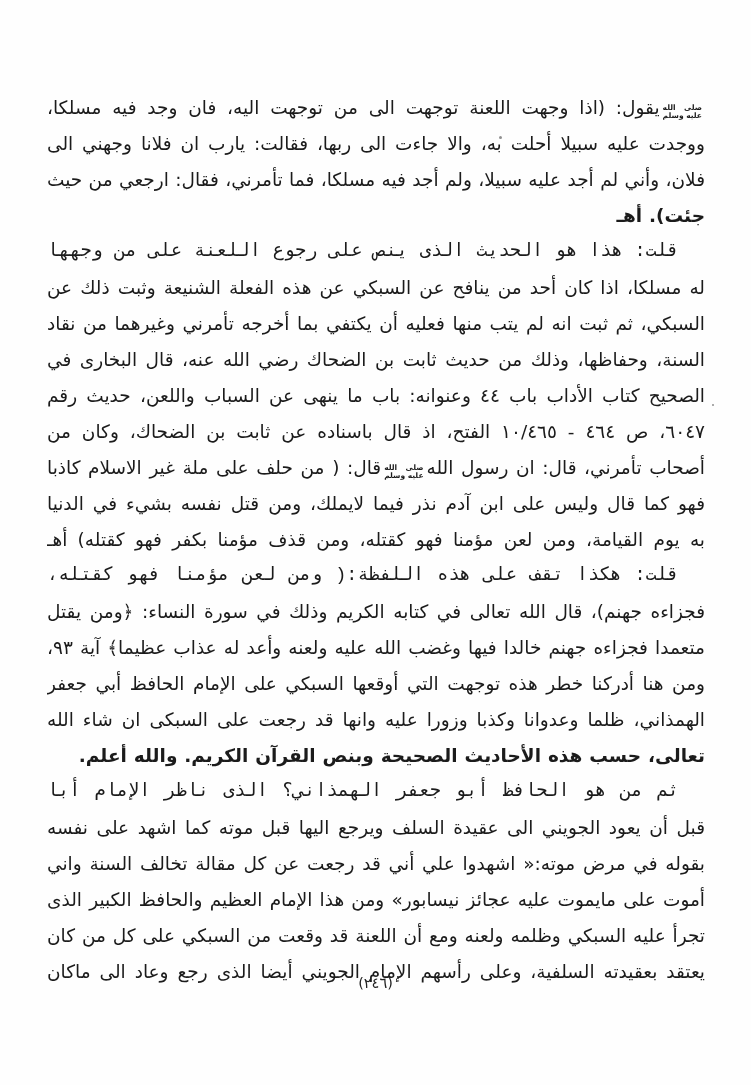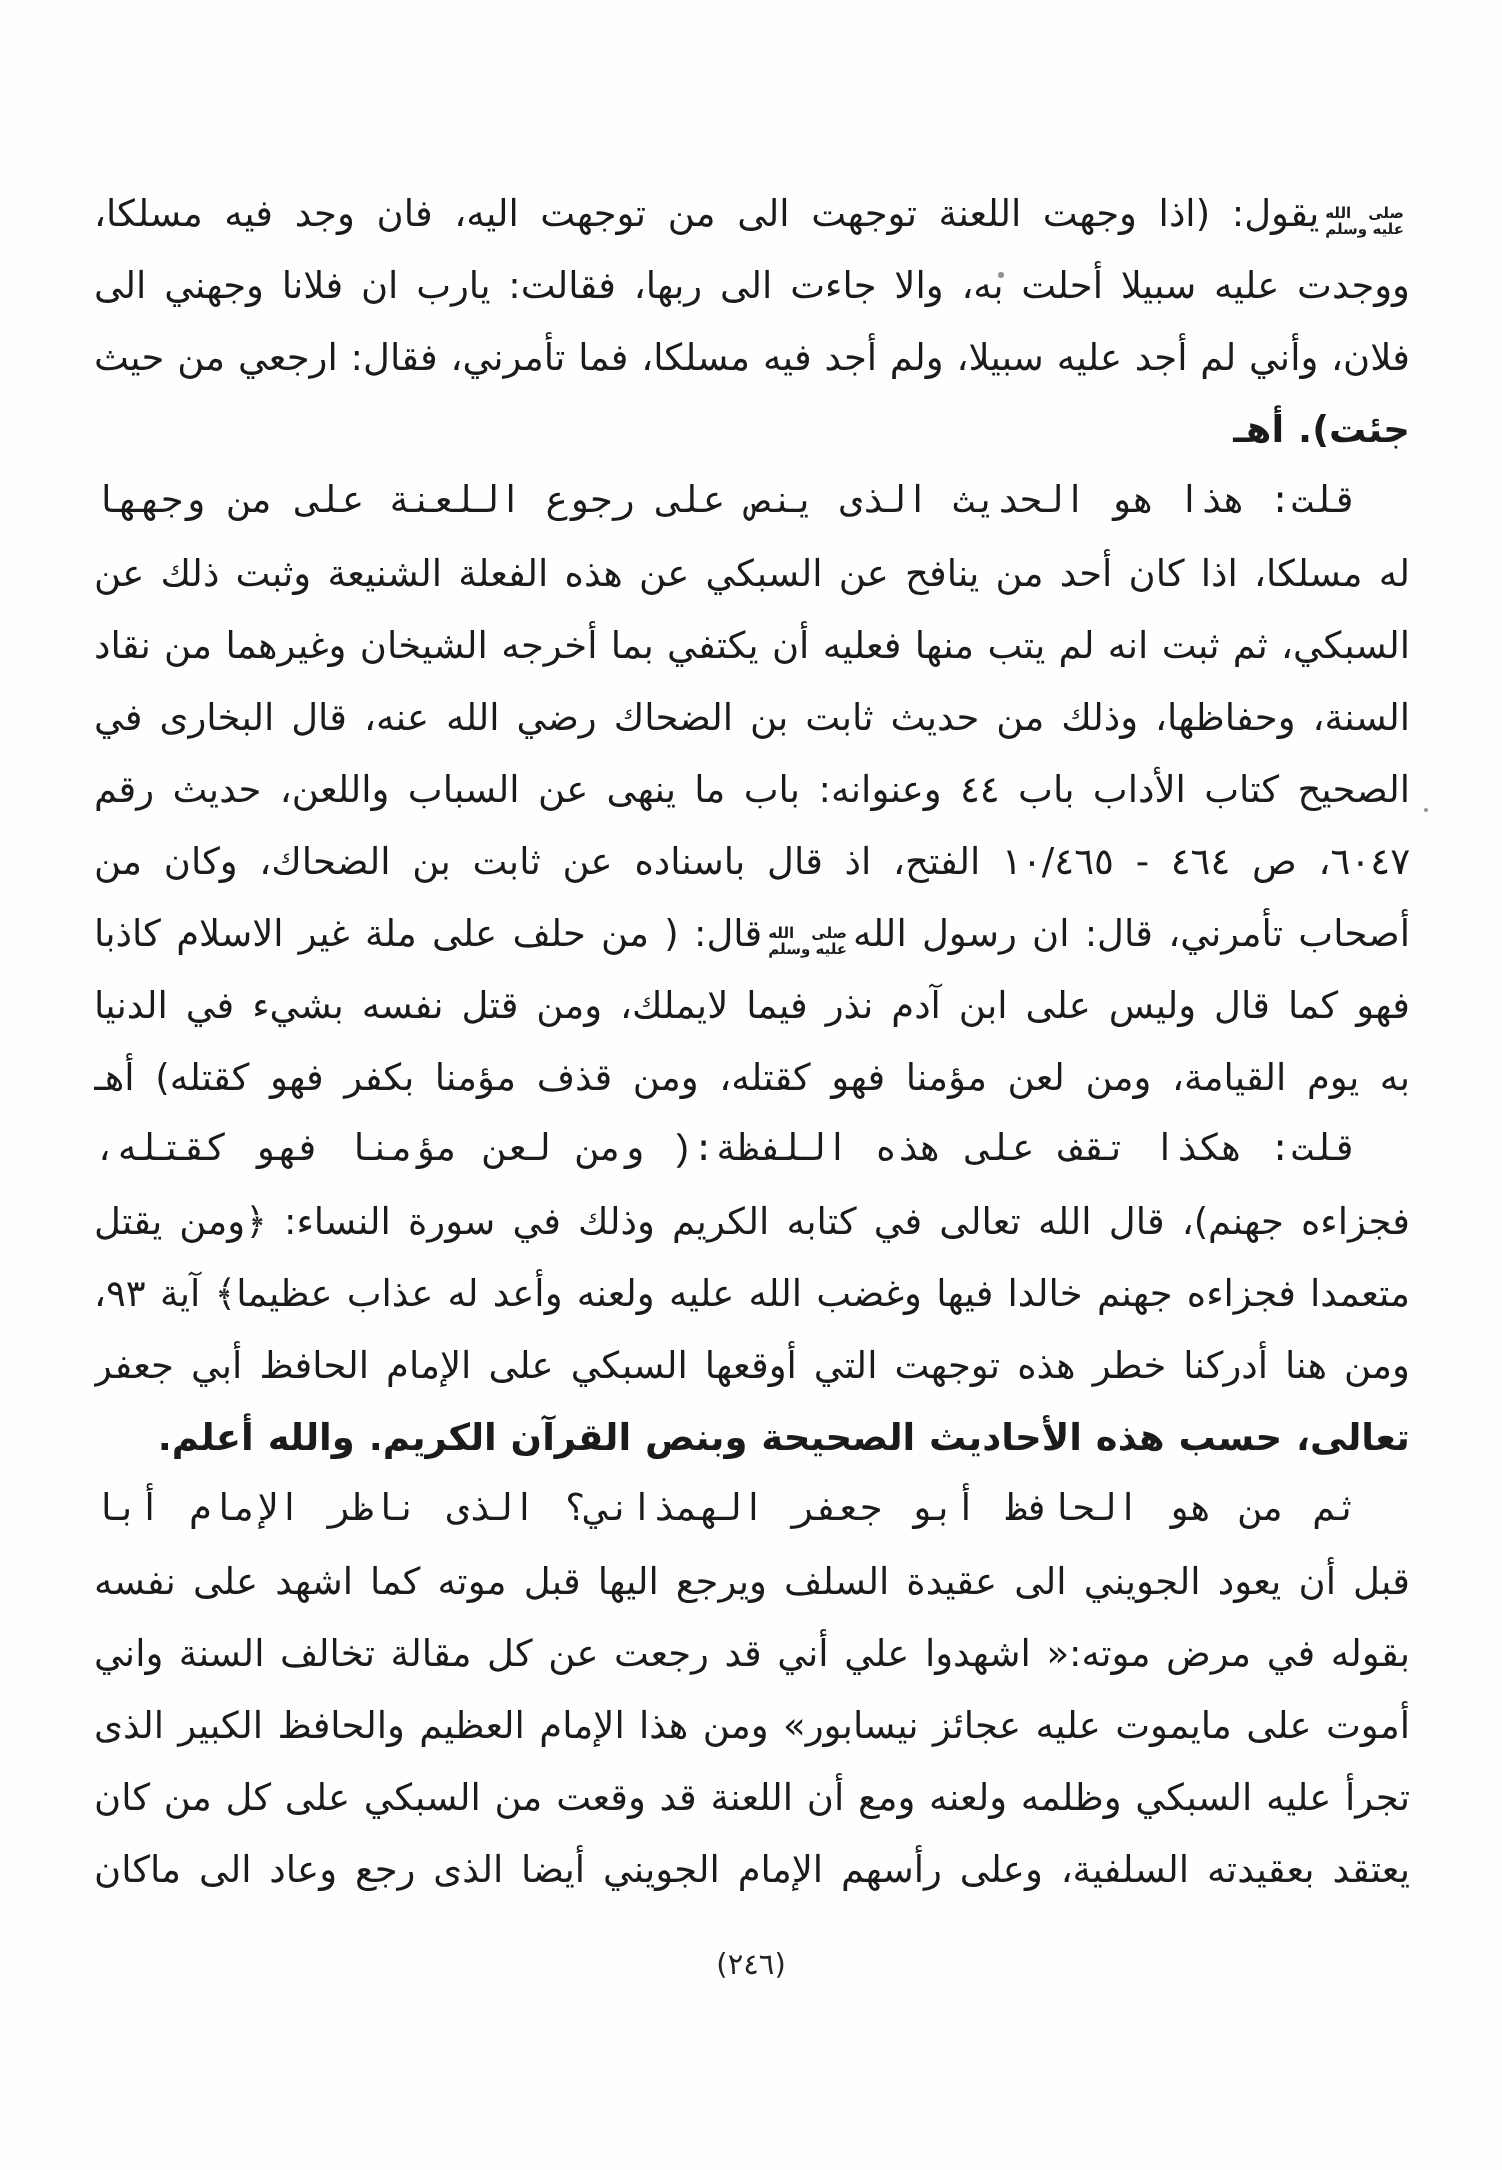--- a/index.html
+++ b/index.html
@@ -72,36 +72,37 @@
         <span class="saw"><span>صلى الله</span><span>عليه وسلم</span></span><span>يقول: (اذا وجهت اللعنة توجهت الى من توجهت اليه، فان وجد فيه مسلكا،</span>
       </div>
       <div class="line">ووجدت عليه سبيلا أحلت به، والا جاءت الى ربها، فقالت: يارب ان فلانا وجهني الى</div>
       <div class="line">فلان، وأني لم أجد عليه سبيلا، ولم أجد فيه مسلكا، فما تأمرني، فقال: ارجعي من حيث</div>
       <div class="line last">جئت). أهـ</div>
     </div>
 
     <div class="para">
       <div class="line indent">قلت: هذا هو الحديث الذى ينص على رجوع اللعنة على من وجهها اذا لم تجد</div>
       <div class="line">له مسلكا، اذا كان أحد من ينافح عن السبكي عن هذه الفعلة الشنيعة وثبت ذلك عن</div>
-      <div class="line">السبكي، ثم ثبت انه لم يتب منها فعليه أن يكتفي بما أخرجه الشيخان وغيرهما من نقاد</div>
+      <div class="line">السبكي، ثم ثبت انه لم يتب منها فعليه أن يكتفي بما أخرجه تأمرني وغيرهما من نقاد</div>
       <div class="line">السنة، وحفاظها، وذلك من حديث ثابت بن الضحاك رضي الله عنه، قال البخارى في</div>
       <div class="line">الصحيح كتاب الأداب باب ٤٤ وعنوانه: باب ما ينهى عن السباب واللعن، حديث رقم</div>
       <div class="line">٦٠٤٧، ص ٤٦٤ - ١٠/٤٦٥ الفتح، اذ قال باسناده عن ثابت بن الضحاك، وكان من</div>
       <div class="line">
         <span>أصحاب تأمرني، قال: ان رسول الله</span><span class="saw"><span>صلى الله</span><span>عليه وسلم</span></span><span>قال: ( من حلف على ملة غير الاسلام كاذبا</span>
       </div>
       <div class="line">فهو كما قال وليس على ابن آدم نذر فيما لايملك، ومن قتل نفسه بشيء في الدنيا عذب</div>
       <div class="line">به يوم القيامة، ومن لعن مؤمنا فهو كقتله، ومن قذف مؤمنا بكفر فهو كقتله) أهـ</div>
     </div>
 
     <div class="para">
       <div class="line indent">قلت: هكذا تقف على هذه اللفظة:( ومن لعن مؤمنا فهو كقتله، ومن قتل مؤمنا</div>
       <div class="line">فجزاءه جهنم)، قال الله تعالى في كتابه الكريم وذلك في سورة النساء: ﴿ومن يقتل مؤمنا</div>
       <div class="line">متعمدا فجزاءه جهنم خالدا فيها وغضب الله عليه ولعنه وأعد له عذاب عظيما﴾ آية ٩٣،</div>
       <div class="line">ومن هنا أدركنا خطر هذه توجهت التي أوقعها السبكي على الإمام الحافظ أبي جعفر</div>
+      <div class="line">الهمذاني، ظلما وعدوانا وكذبا وزورا عليه وانها قد رجعت على السبكى ان شاء الله</div>
       <div class="line last">تعالى، حسب هذه الأحاديث الصحيحة وبنص القرآن الكريم. والله أعلم.</div>
     </div>
 
     <div class="para">
       <div class="line indent">ثم من هو الحافظ أبو جعفر الهمذاني؟ الذى ناظر الإمام أبا المعالي الجويني،</div>
       <div class="line">قبل أن يعود الجويني الى عقيدة السلف ويرجع اليها قبل موته كما اشهد على نفسه</div>
       <div class="line">بقوله في مرض موته:« اشهدوا علي أني قد رجعت عن كل مقالة تخالف السنة واني</div>
       <div class="line">أموت على مايموت عليه عجائز نيسابور» ومن هذا الإمام العظيم والحافظ الكبير الذى</div>
       <div class="line">تجرأ عليه السبكي وظلمه ولعنه ومع أن اللعنة قد وقعت من السبكي على كل من كان</div>
       <div class="line">يعتقد بعقيدته السلفية، وعلى رأسهم الإمام الجويني أيضا الذى رجع وعاد الى ماكان</div>

